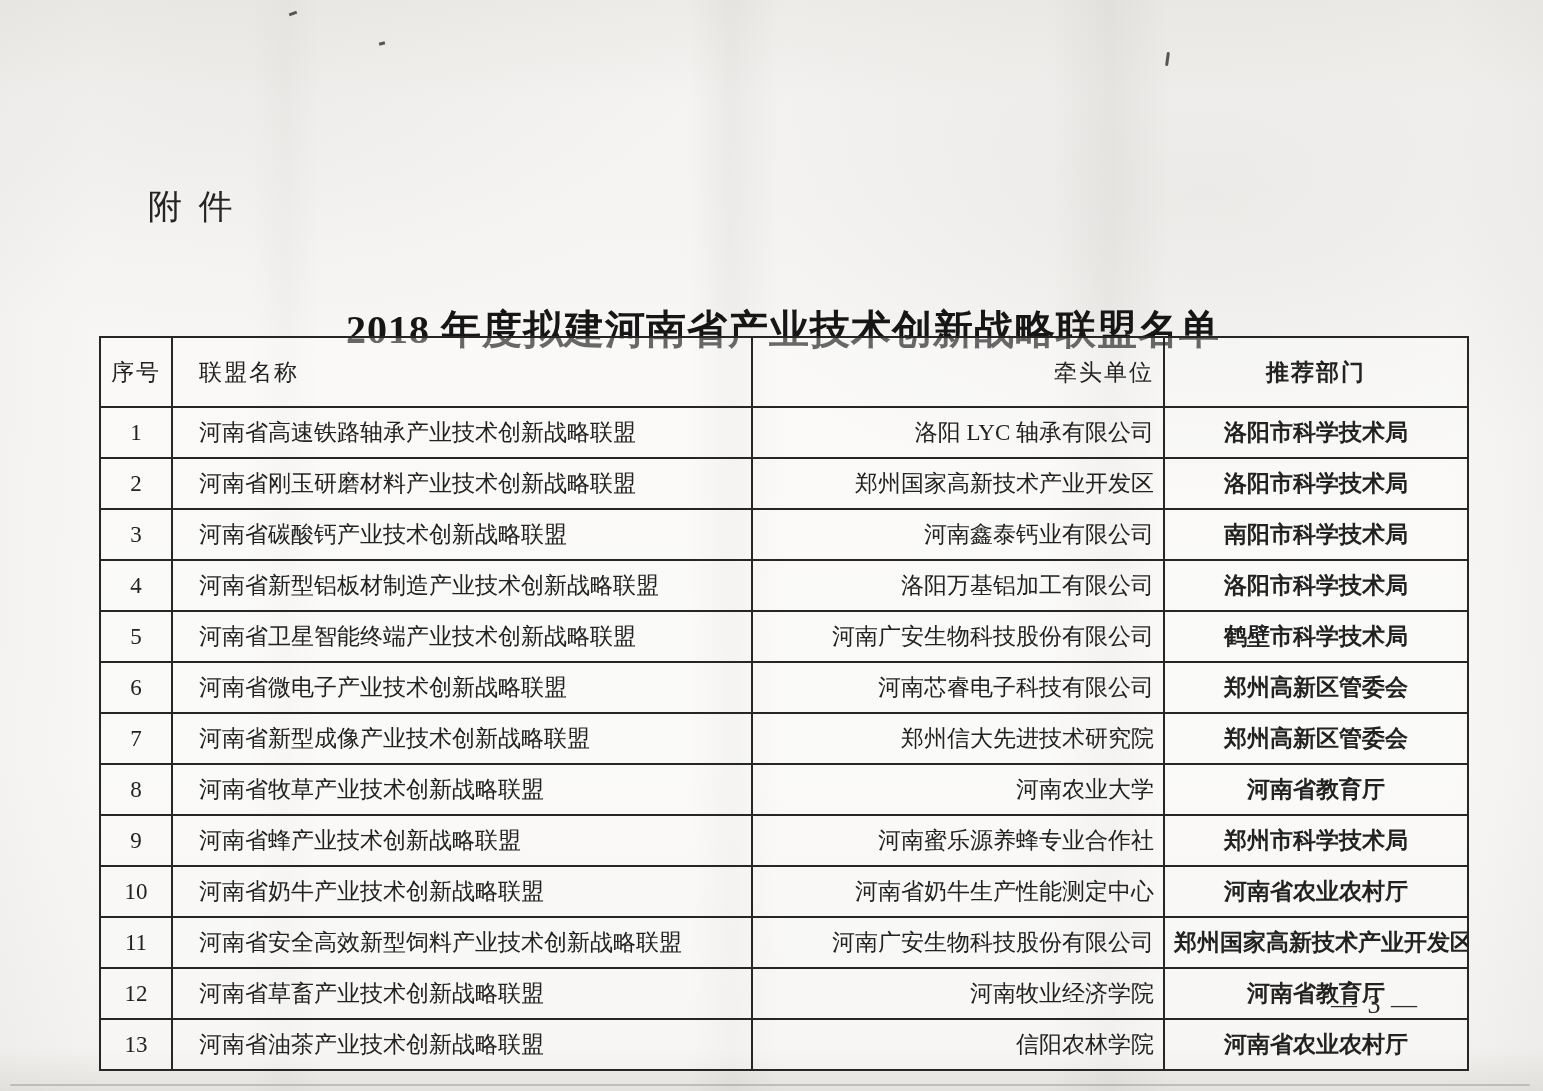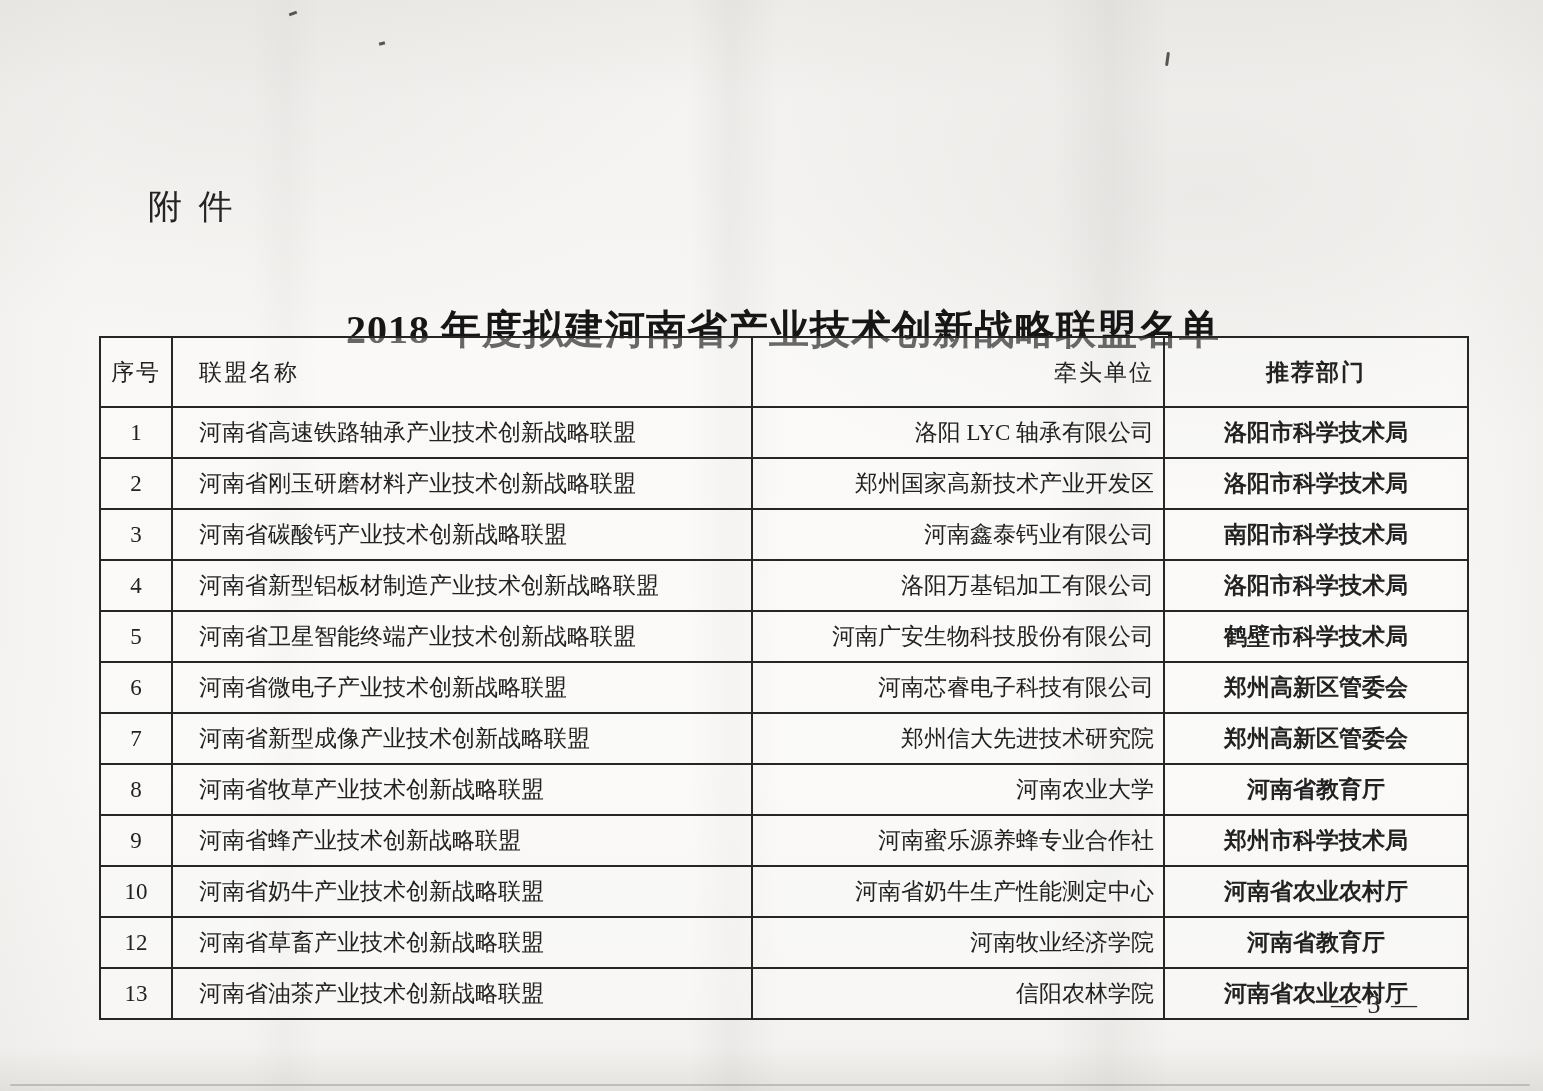--- a/index.html
+++ b/index.html
@@ -201,20 +201,26 @@
           <td class="col2">河南蜜乐源养蜂专业合作社</td>
           <td class="col3">郑州市科学技术局</td>
         </tr>
         <tr>
           <td class="col0">10</td>
           <td class="col1">河南省奶牛产业技术创新战略联盟</td>
           <td class="col2">河南省奶牛生产性能测定中心</td>
           <td class="col3">河南省农业农村厅</td>
         </tr>
         <tr>
+          <td class="col0">11</td>
+          <td class="col1">河南省安全高效新型饲料产业技术创新战略联盟</td>
+          <td class="col2">河南广安生物科技股份有限公司</td>
+          <td class="col3">郑州国家高新技术产业开发区</td>
+        </tr>
+        <tr>
           <td class="col0">12</td>
           <td class="col1">河南省草畜产业技术创新战略联盟</td>
           <td class="col2">河南牧业经济学院</td>
           <td class="col3">河南省教育厅</td>
         </tr>
         <tr>
           <td class="col0">13</td>
           <td class="col1">河南省油茶产业技术创新战略联盟</td>
           <td class="col2">信阳农林学院</td>
           <td class="col3">河南省农业农村厅</td>

